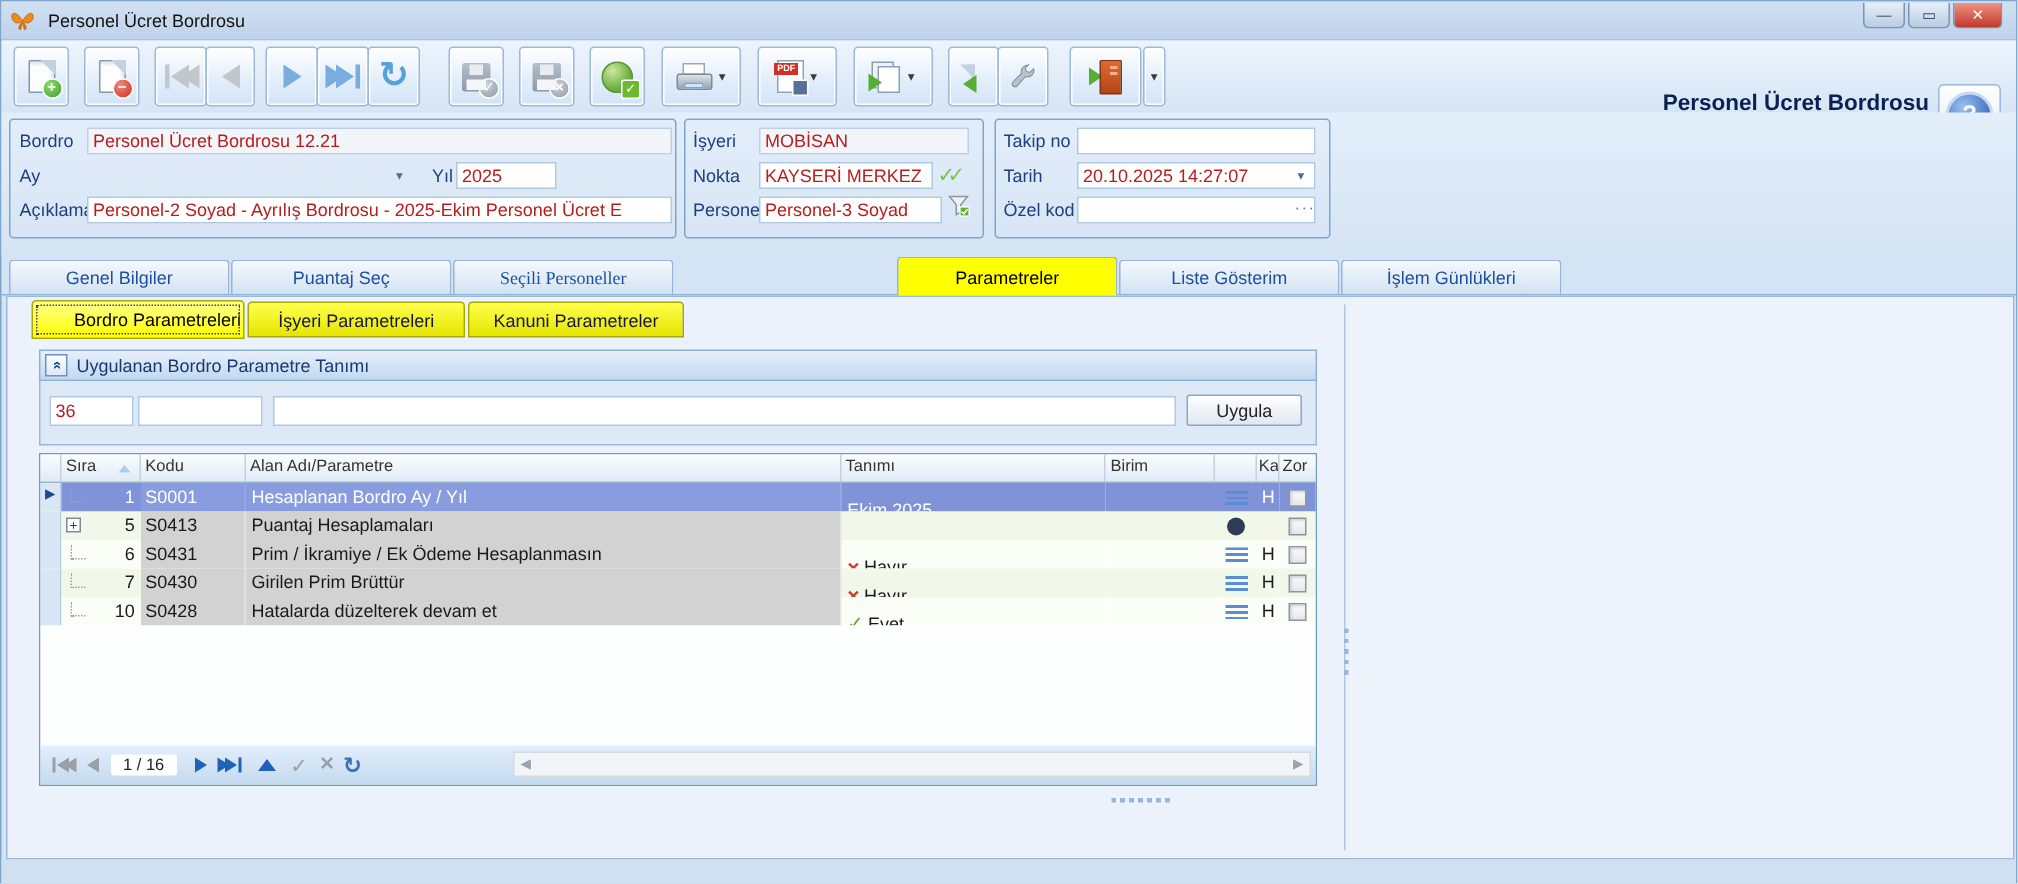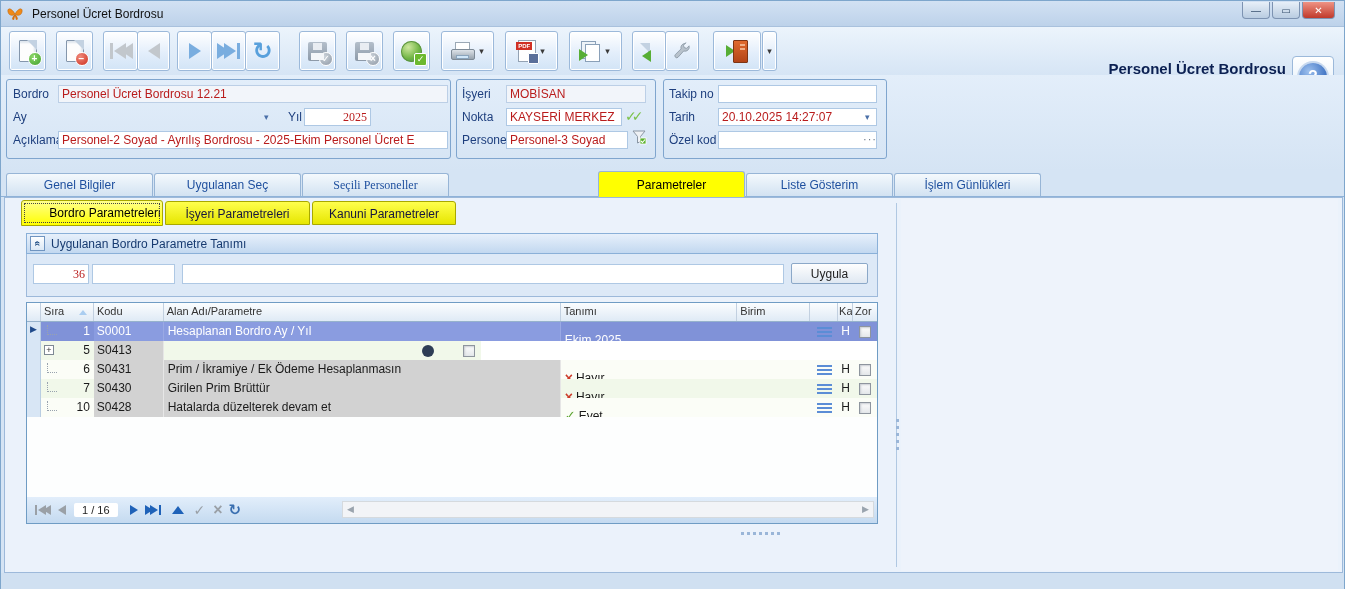--- a/index.html
+++ b/index.html
@@ -82,21 +82,21 @@
     background:radial-gradient(circle at 35% 30%,#9cc0ee,#4a7cc8 60%,#2d5aa8);box-shadow:0 0 0 2px #c7d9ef;}
 
   
   .formarea{position:absolute;left:0;top:74px;width:100%;height:96px;
     background:linear-gradient(#e3eefa,#d5e4f4);}
   .gbox{position:absolute;border:1px solid #7fa5ce;border-radius:3px;box-sizing:border-box;}
   .flabel{position:absolute;color:#1e3f7e;font-size:12px;}
   .fin{position:absolute;height:18px;border:1px solid #aec8e4;background:#fff;font:12px "Liberation Sans",sans-serif;
     padding:0 3px;box-sizing:border-box;color:#b91c1c;}
   .fin.ro{background:#f2f5fa;border-color:#bccfe6;}
-  .fin.right{text-align:right;font-family:Liberation Serif, serif;}
+  .fin.right{}
   .combo-arr{position:absolute;font-size:9px;color:#4a6fa8;}
   .dots-btn{position:absolute;font-size:11px;color:#6a7686;letter-spacing:1px;}
   .dblcheck{position:absolute;color:#7cc24a;font-weight:bold;font-size:14px;letter-spacing:-5px;}
   .funnel{position:absolute;}
 
   
   .tabbar{position:absolute;left:0;top:170px;width:100%;height:26px;}
   .tabbar::after{content:"";position:absolute;left:0;bottom:0;width:100%;height:1px;background:#8fb2d8;}
   .mtab{position:absolute;top:2px;height:23px;width:147px;border:1px solid #97b5d6;border-bottom:none;
     border-radius:3px 3px 0 0;background:linear-gradient(#f4f9fd,#d2e2f2);
@@ -344,21 +344,21 @@
     <span class="flabel" style="left:668px;top:35px;">Tarih</span>
     <input class="fin" style="left: 717px; top: 33px; width: 159px;" value="20.10.2025 14:27:07">
     <span class="combo-arr" style="left:864px;top:37px;">▾</span>
     <span class="flabel" style="left:668px;top:58px;">Özel kod</span>
     <input class="fin" style="left: 717px; top: 56px; width: 159px;" value="">
     <span class="dots-btn" style="left:862px;top:58px;">···</span>
   </div>
 
   <div class="tabbar">
     <div class="mtab" style="left:5px;">Genel Bilgiler</div>
-    <div class="mtab" style="left:153px;">Uygulanan Seç</div>
+    <div class="mtab" style="left:153px;">Puantaj Seç</div>
     <div class="mtab" style="left:301px;font-family:Liberation Serif, serif;">Seçili Personeller</div>
     <div class="mtab" style="left:449px;margin-top:48px;">Puantaj Bilgileri</div>
     <div class="mtab active" style="left:597px;">Parametreler</div>
     <div class="mtab" style="left:745px;">Liste Gösterim</div>
     <div class="mtab" style="left:893px;">İşlem Günlükleri</div>
   </div>
 
   <div class="content"></div>
 
   <div class="stab active" style="left:20px;top:199px;width:142px;">Bordro Parametreleri</div>
@@ -404,20 +404,21 @@
           </div>
           <div class="gc c-ka">H</div>
           <div class="gc c-zor">
             <div class="cbx"></div>
           </div>
         </div>
         <div class="grow alt-a">
           <div class="gc c-ind"></div>
           <div class="gc c-sira"><div class="plusbox">+</div>5</div>
           <div class="gc c-kodu">S0413</div>
+          <div class="gc c-alan">Puantaj Hesaplamaları</div>
           <div class="gc c-deger"></div>
           <div class="gc c-birim"></div>
           <div class="gc c-ricon">
             <div class="circle-ic"></div>
           </div>
           <div class="gc c-ka"></div>
           <div class="gc c-zor">
             <div class="cbx"></div>
           </div>
         </div>

